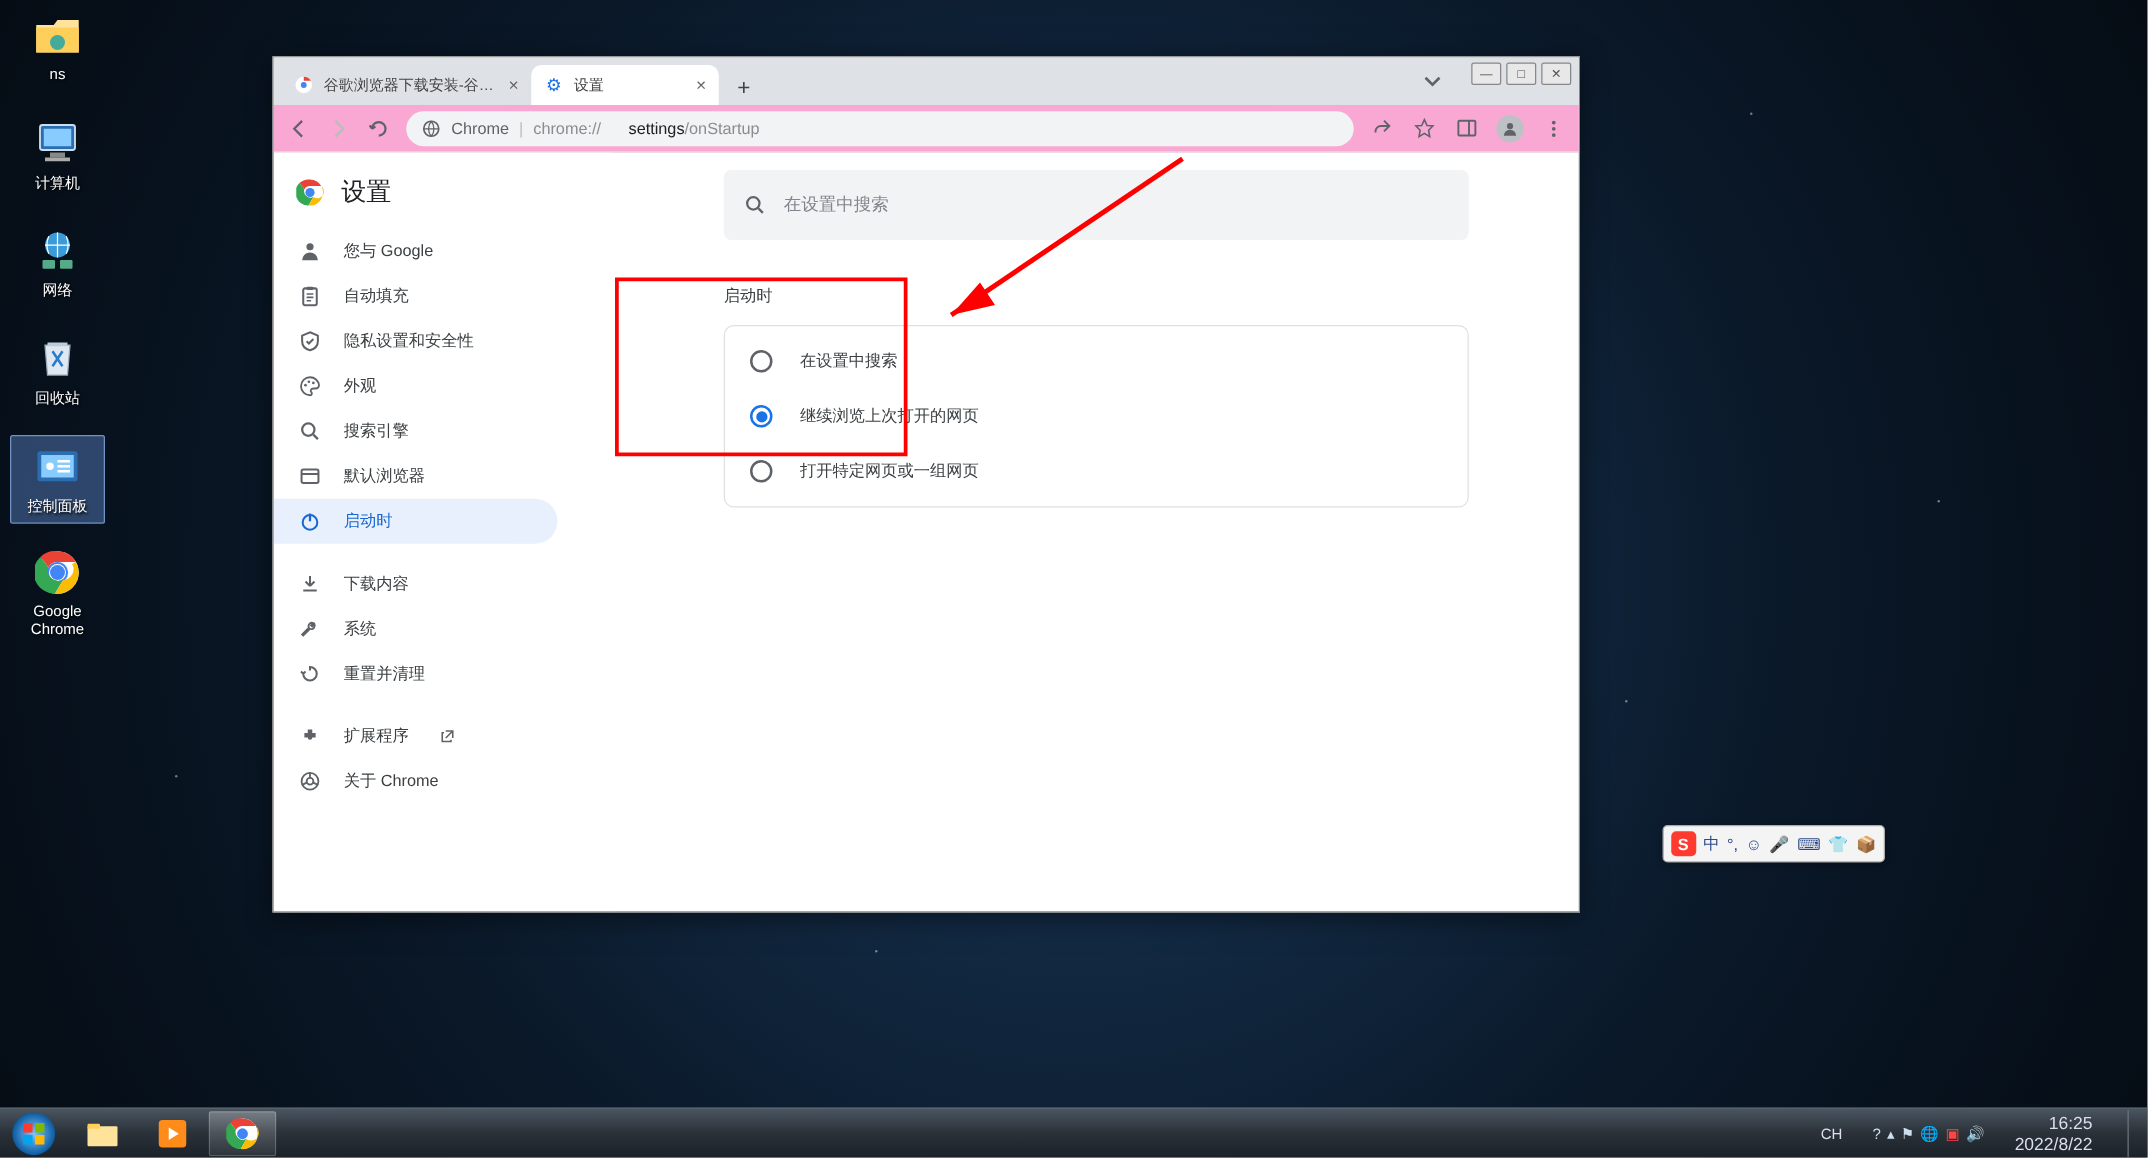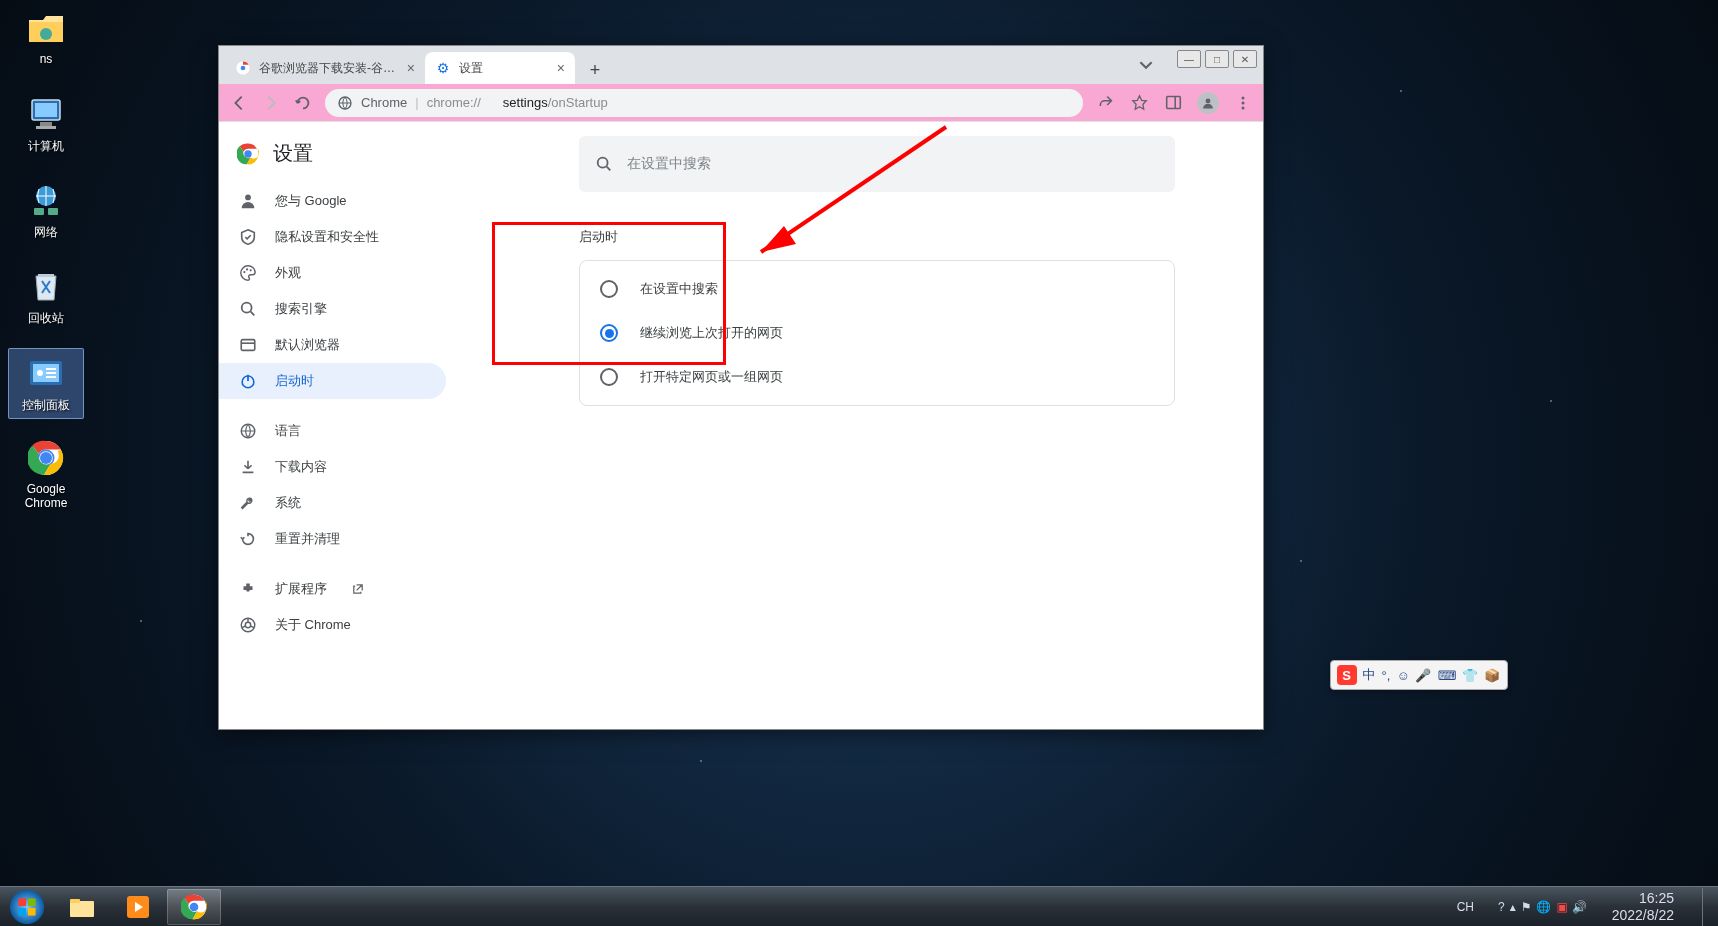--- a/index.html
+++ b/index.html
@@ -291,20 +291,32 @@
             <svg width="18" height="18" viewBox="0 0 20 20">
               <circle cx="10" cy="6" r="3.2" fill="currentColor"></circle>
               <path d="M3 18a7 7 0 0114 0z" fill="currentColor"></path>
             </svg>
           </span>
           <span>您与 Google</span>
         </div>
       <div class="nav-item">
           <span class="ico">
             <svg width="18" height="18" viewBox="0 0 20 20">
+              <rect x="4" y="3" width="12" height="15" rx="1.5" stroke="currentColor" stroke-width="1.8" fill="none"></rect>
+              <rect x="7" y="1.5" width="6" height="3" rx="1" fill="currentColor"></rect>
+              <line x1="7" y1="8" x2="13" y2="8" stroke="currentColor" stroke-width="1.5"></line>
+              <line x1="7" y1="11" x2="13" y2="11" stroke="currentColor" stroke-width="1.5"></line>
+              <line x1="7" y1="14" x2="11" y2="14" stroke="currentColor" stroke-width="1.5"></line>
+            </svg>
+          </span>
+          <span>自动填充</span>
+        </div>
+      <div class="nav-item">
+          <span class="ico">
+            <svg width="18" height="18" viewBox="0 0 20 20">
               <path d="M10 2l7 3v5c0 4-3 7-7 8-4-1-7-4-7-8V5z" stroke="currentColor" stroke-width="1.8" fill="none"></path>
               <path d="M7 10l2 2 4-4" stroke="currentColor" stroke-width="1.8" fill="none"></path>
             </svg>
           </span>
           <span>隐私设置和安全性</span>
         </div>
       <div class="nav-item">
           <span class="ico">
             <svg width="18" height="18" viewBox="0 0 20 20">
               <path d="M10 2a8 8 0 100 16c2 0 2-2 1-3s0-3 2-3h2a3 3 0 003-3 8 8 0 00-8-7z" stroke="currentColor" stroke-width="1.6" fill="none"></path>
@@ -338,29 +350,20 @@
             <svg width="18" height="18" viewBox="0 0 20 20">
               <circle cx="10" cy="11" r="6.5" stroke="currentColor" stroke-width="1.8" fill="none"></circle>
               <line x1="10" y1="3" x2="10" y2="10" stroke="currentColor" stroke-width="2"></line>
             </svg>
           </span>
           <span>启动时</span>
         </div>
 
       <div class="nav-sep"></div>
 
-      <div class="nav-item">
-          <span class="ico">
-            <svg width="18" height="18" viewBox="0 0 20 20">
-              <circle cx="10" cy="10" r="7.5" stroke="currentColor" stroke-width="1.6" fill="none"></circle>
-              <path d="M2.5 10h15M10 2.5a12 12 0 010 15M10 2.5a12 12 0 000 15" stroke="currentColor" stroke-width="1.3" fill="none"></path>
-            </svg>
-          </span>
-          <span>语言</span>
-        </div>
       <div class="nav-item">
           <span class="ico">
             <svg width="18" height="18" viewBox="0 0 20 20">
               <path d="M10 3v9m0 0l-4-4m4 4l4-4M4 16h12" stroke="currentColor" stroke-width="1.8" fill="none"></path>
             </svg>
           </span>
           <span>下载内容</span>
         </div>
       <div class="nav-item">
           <span class="ico">

